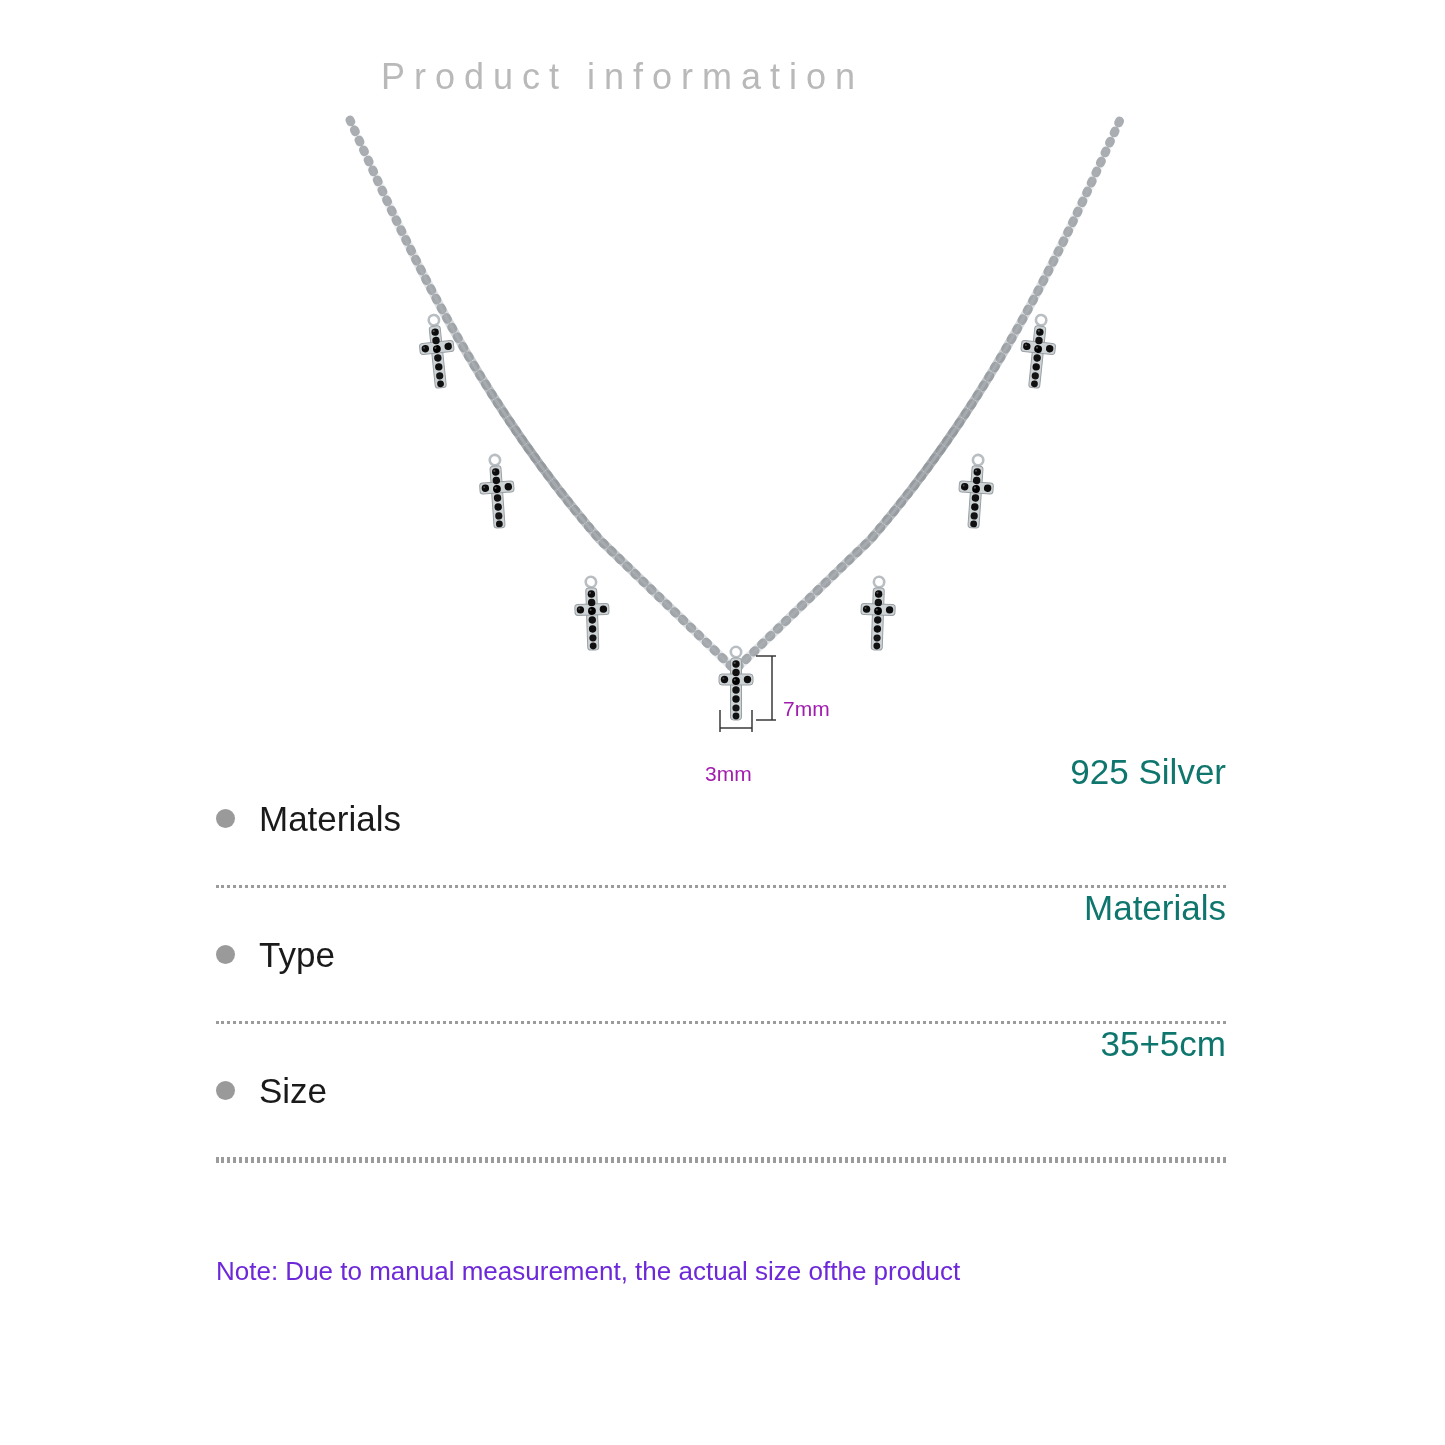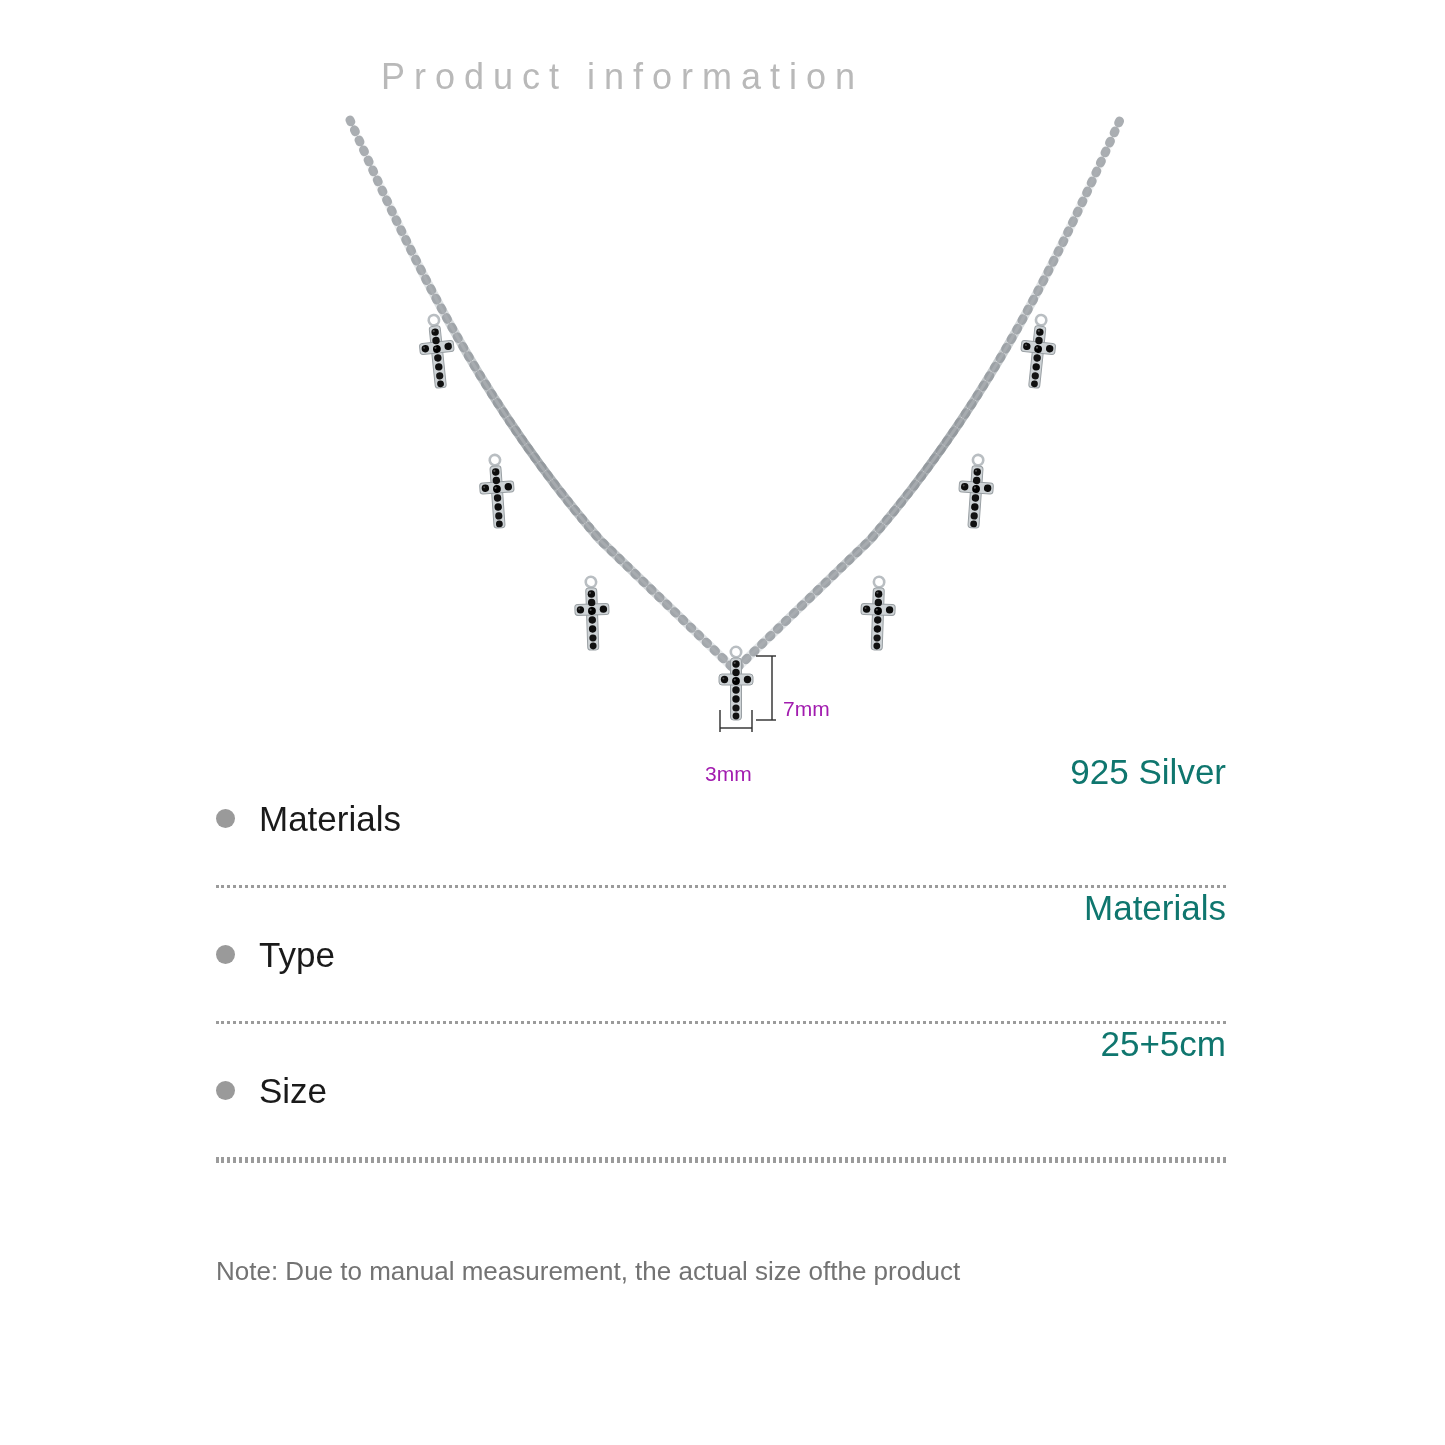--- a/index.html
+++ b/index.html
@@ -102,21 +102,21 @@
   }
 
   
   .note {
     position: absolute;
     top: 1252px;
     left: 216px;
     width: 1010px;
     font-size: 26px;
     line-height: 38px;
-    color: #737373;
+    color: #6d28d9;
   }
 </style>
 </head>
 <body>
 
 <div class="page">
 
   <div class="title">Product information</div>
 
   <div class="product-area">
@@ -221,21 +221,21 @@
       </div>
       <div class="spec-value">Materials</div>
     </div>
     <div class="dotted"></div>
 
     <div class="spec-row">
       <div class="spec-left">
         <span class="bullet"></span>
         <span class="spec-label">Size</span>
       </div>
-      <div class="spec-value">25+5cm</div>
+      <div class="spec-value">35+5cm</div>
     </div>
     <div class="dotted"></div>
 
     <div class="dotted"></div>
 
   </div>
 
   <div class="note">
     <div>Note: Due to manual measurement, the actual size ofthe product</div>
   </div>

